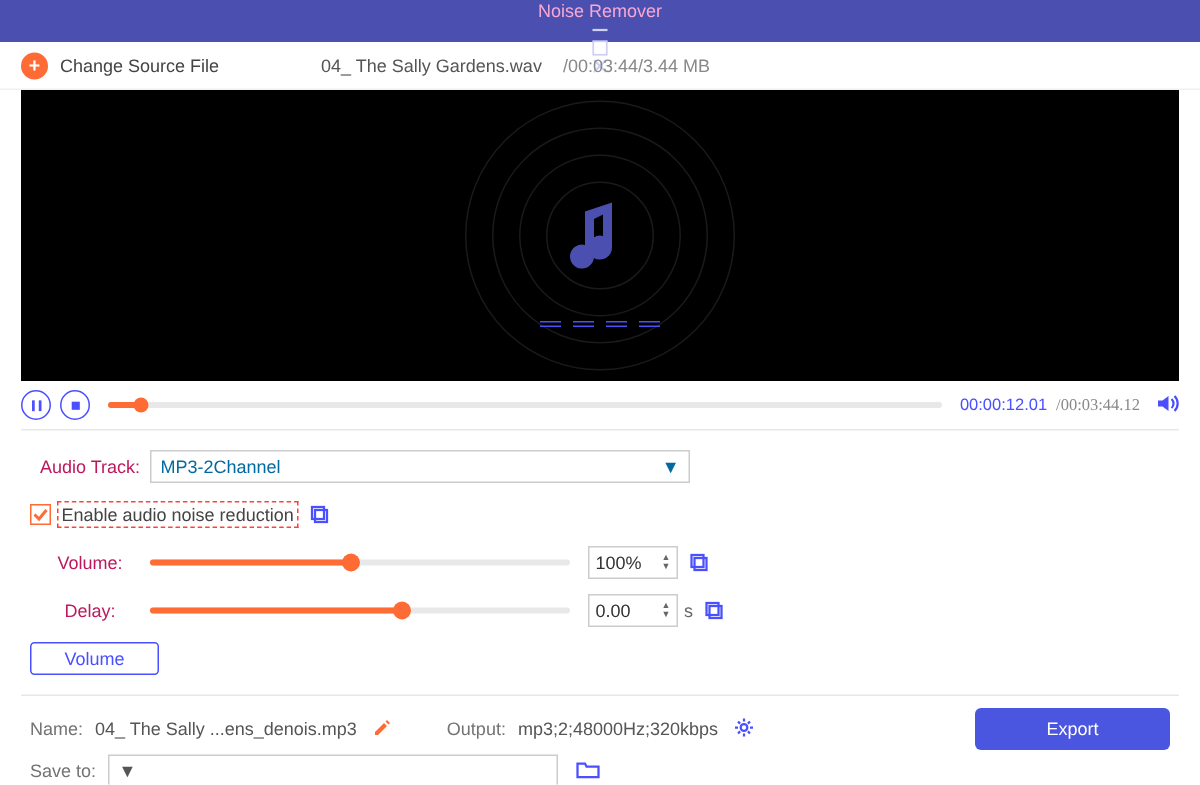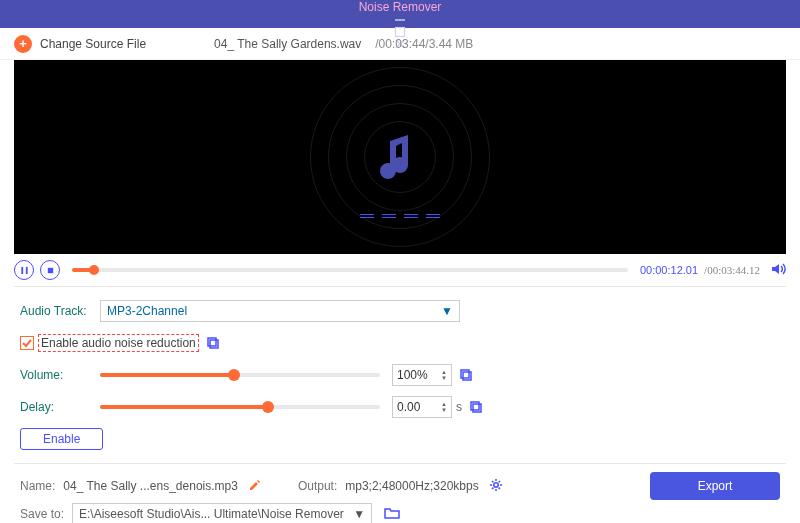--- a/index.html
+++ b/index.html
@@ -33,21 +33,21 @@
 .progress .fill { position:absolute; left:0; top:0; bottom:0; width:4%; background:#ff6b35; border-radius:2px;}
 .progress .thumb { position:absolute; top:50%; left:4%; width:10px; height:10px; background:#ff6b35; border-radius:50%; transform:translate(-50%,-50%);}
 .timecur { color:#4a4fff; font-size:11px;}
 .timetot { color:#888; font-size:11px;font-family:Liberation Serif, serif;}
 .spk { color:#4a4fff; margin-left:4px; cursor:pointer;}
 
 .divider { height:1px; background:#e8e8e8; margin: 0 14px;}
 
 .controls { padding: 10px 20px 6px 20px; }
 .ctrlrow { display:flex; align-items:center; min-height: 28px; margin-bottom: 4px; }
-.ctrlrow .label { width: 80px; color:#0f766e; }
+.ctrlrow .label { width: 80px; color:#be185d;text-align:center; }
 .select { border:1px solid #ccc; height:22px; display:flex; align-items:center; justify-content:space-between; padding: 0 6px; background:#fff; color:#0369a1; cursor:pointer;}
 .slider { flex: 0 0 280px; height:4px; background:#e8e8e8; border-radius:2px; position:relative; margin-right:12px; cursor:pointer;}
 .slider .sfill { position:absolute; left:0; top:0; bottom:0; background:#ff6b35; border-radius:2px;}
 .slider .sthumb{ position:absolute; top:50%; width:12px; height:12px; background:#ff6b35; border-radius:50%; transform:translate(-50%,-50%);}
 .numbox { width:60px; height:22px; border:1px solid #ccc; display:flex; align-items:center; padding:0 4px; justify-content:space-between;}
 .numbox .spinners { display:flex; flex-direction:column; gap:0; font-size:6px; line-height:6px; color:#666; cursor:pointer;}
 .miniicon { color:#4a4fff; margin-left:6px; cursor:pointer; width:16px; height:16px; display:flex; align-items:center; justify-content:center;}
 
 .checkbox { width:14px; height:14px; border:1.5px solid #ff6b35; display:flex; align-items:center; justify-content:center; color:#ff6b35; cursor:pointer; margin-right:4px;}
 .dotted-highlight { border:1px dashed #ff4040; padding: 1px 2px; color:#444;}
@@ -214,21 +214,21 @@
     <span style="margin-left:4px;color:#666;">s</span>
     <div class="miniicon">
         <svg width="14" height="14" viewBox="0 0 14 14">
           <rect x="2" y="2" width="8" height="8" fill="none" stroke="currentColor" stroke-width="1.5"></rect>
           <rect x="4" y="4" width="8" height="8" fill="none" stroke="currentColor" stroke-width="1.5"></rect>
         </svg>
       </div>
   </div>
 
   <div class="ctrlrow">
-    <button class="reset-btn">Enable</button>
+    <button class="reset-btn">Volume</button>
   </div>
 </div>
 
 <div class="divider"></div>
 
 <div class="footer">
   <div class="footrow">
     <span class="flabel">Name:</span>
     <span class="readonly">04_ The Sally ...ens_denois.mp3</span>
     <span class="edit-icon"><svg width="14" height="14" viewBox="0 0 14 14">
@@ -239,20 +239,19 @@
     <span class="readonly">mp3;2;48000Hz;320kbps</span>
     <span class="gear-icon"><svg width="14" height="14" viewBox="0 0 14 14">
           <circle cx="7" cy="7" r="2.2" fill="none" stroke="currentColor" stroke-width="1.5"></circle>
           <path stroke="currentColor" stroke-width="1.5" d="M7 1v2M7 11v2M1 7h2M11 7h2M3 3l1.4 1.4M9.6 9.6L11 11M11 3L9.6 4.4M4.4 9.6L3 11"></path>
         </svg></span>
     <button class="export-btn">Export</button>
   </div>
   <div class="footrow">
     <span class="flabel">Save to:</span>
     <div class="savepath">
-      <span style="white-space:nowrap;overflow:hidden;text-overflow:ellipsis;">E:\Aiseesoft Studio\Ais... Ultimate\Noise Remover</span>
       <span>▼</span>
     </div>
     <span class="folder-icon"><svg width="16" height="14" viewBox="0 0 16 14">
           <path fill="none" stroke="currentColor" stroke-width="1.5" d="M1 3h5l1 2h8v7H1z"></path>
         </svg></span>
   </div>
 </div>
 
 </body></html>

